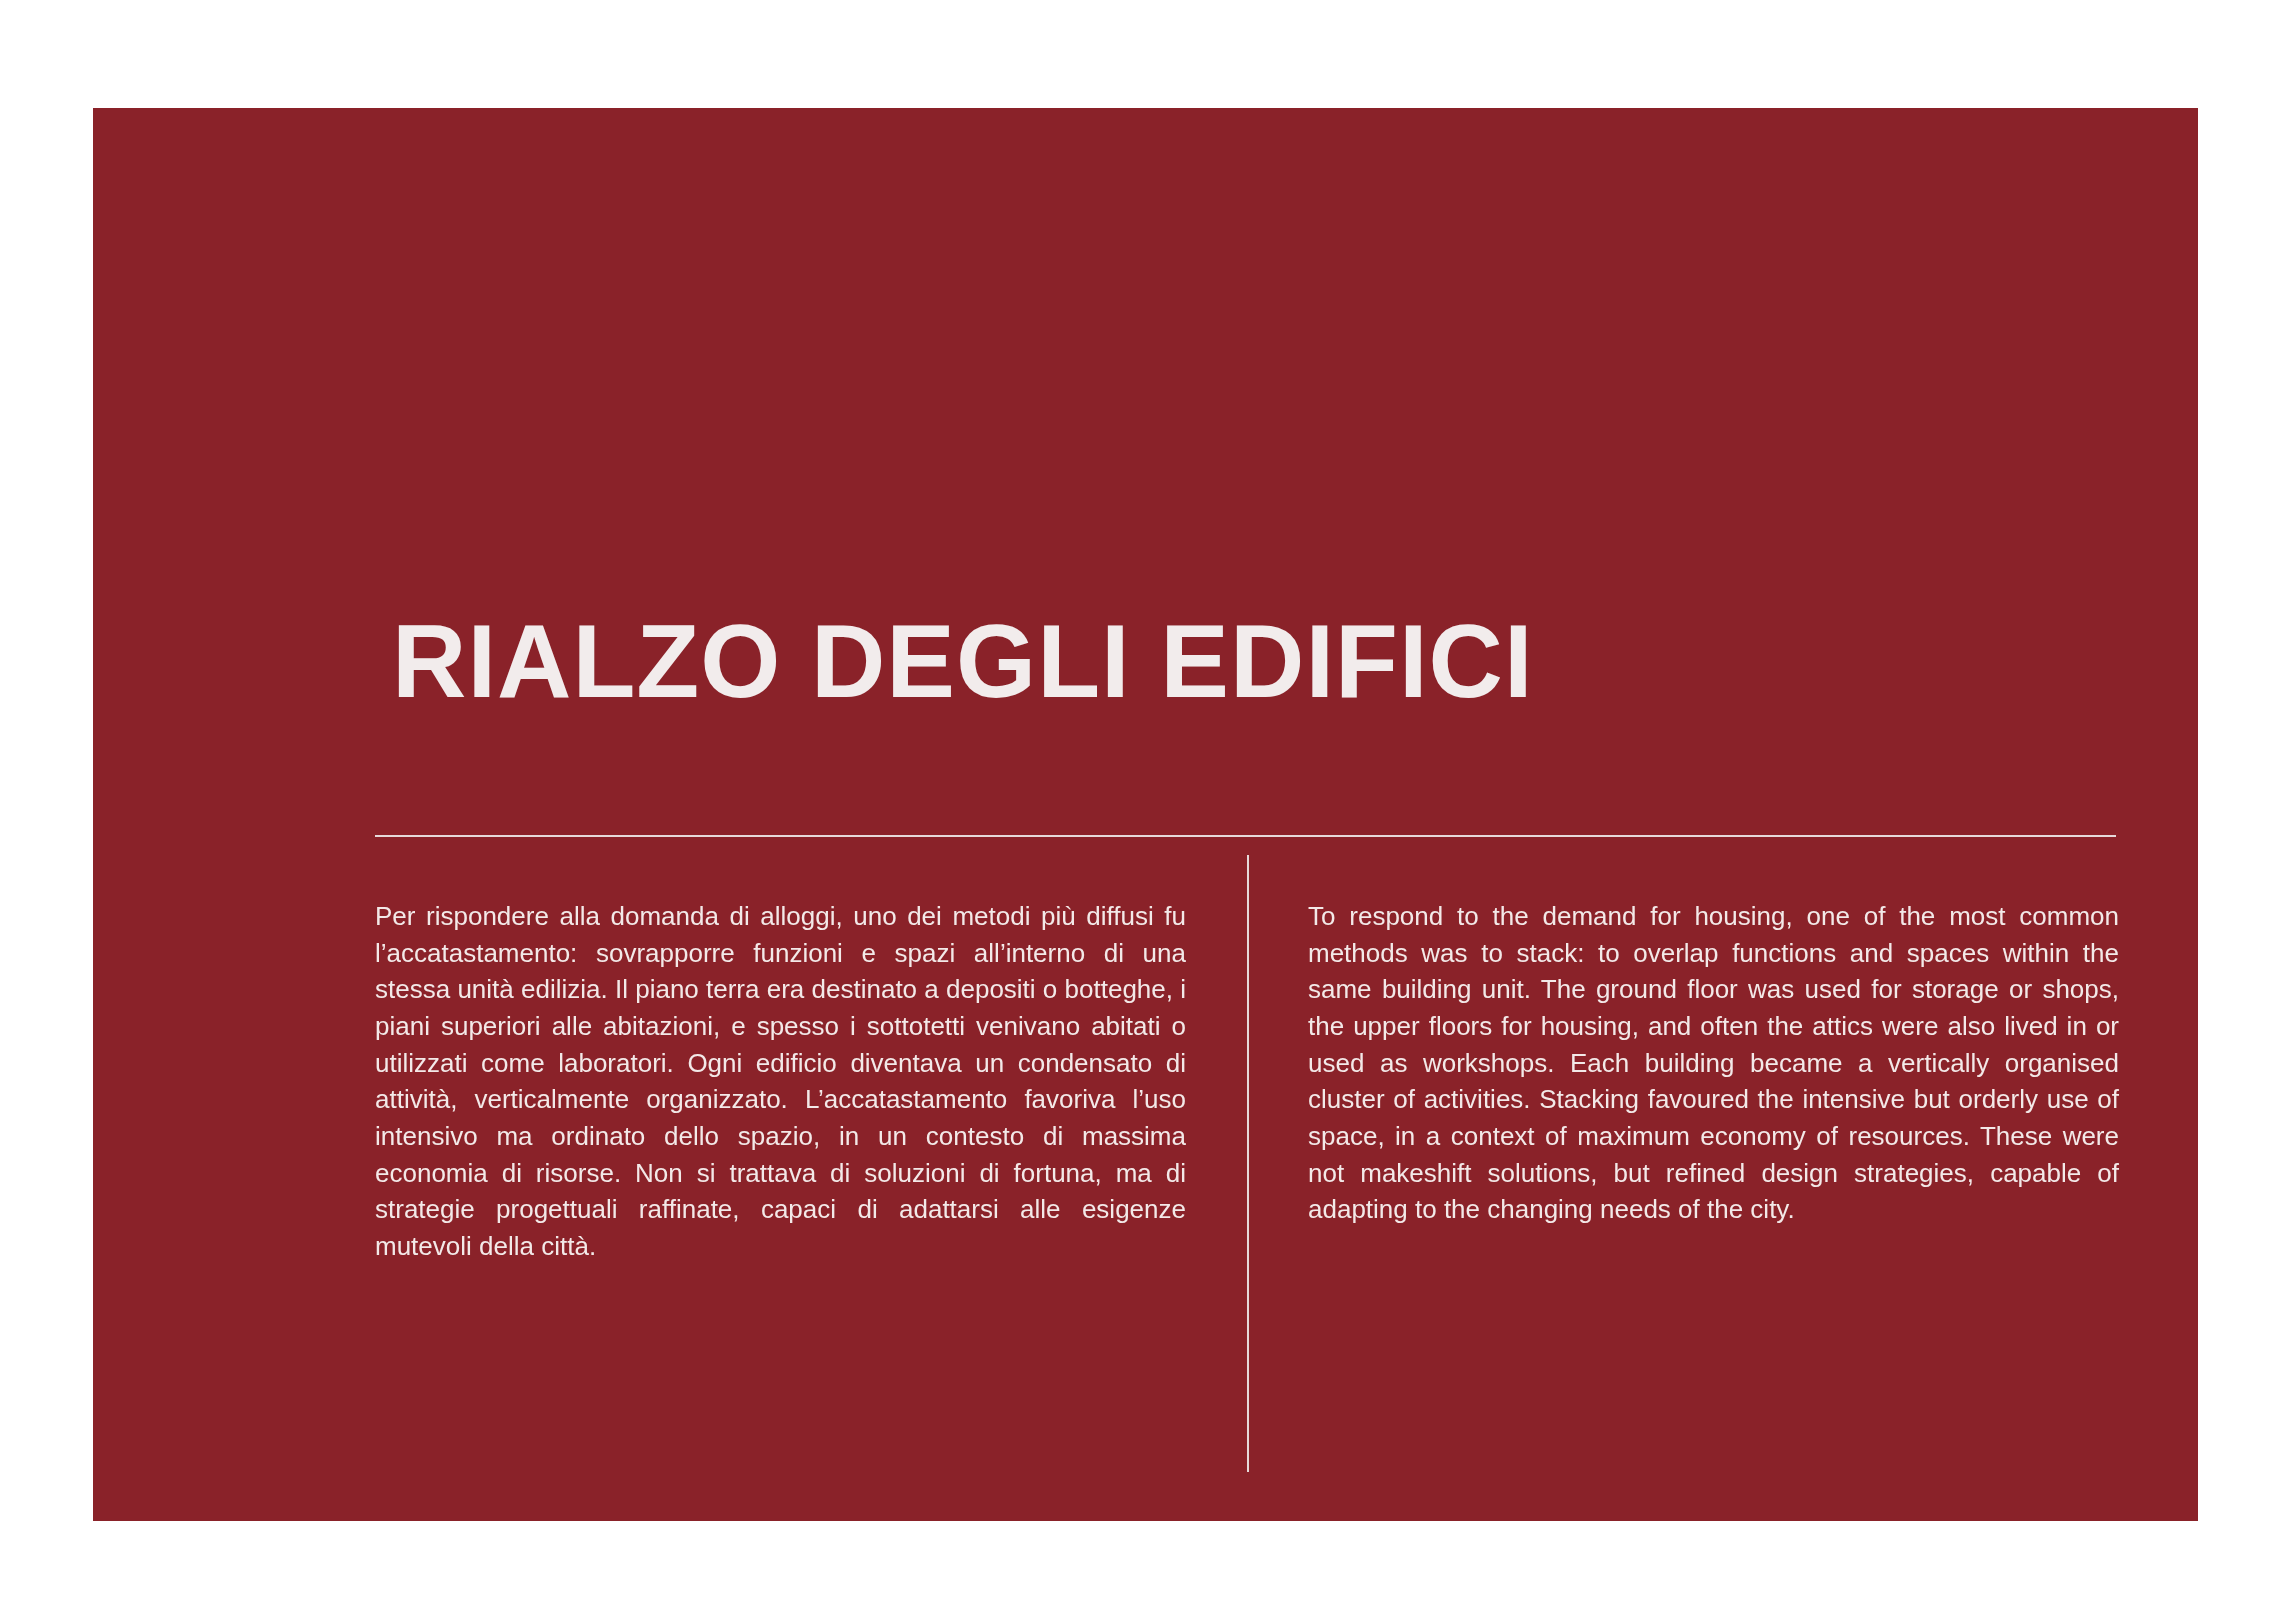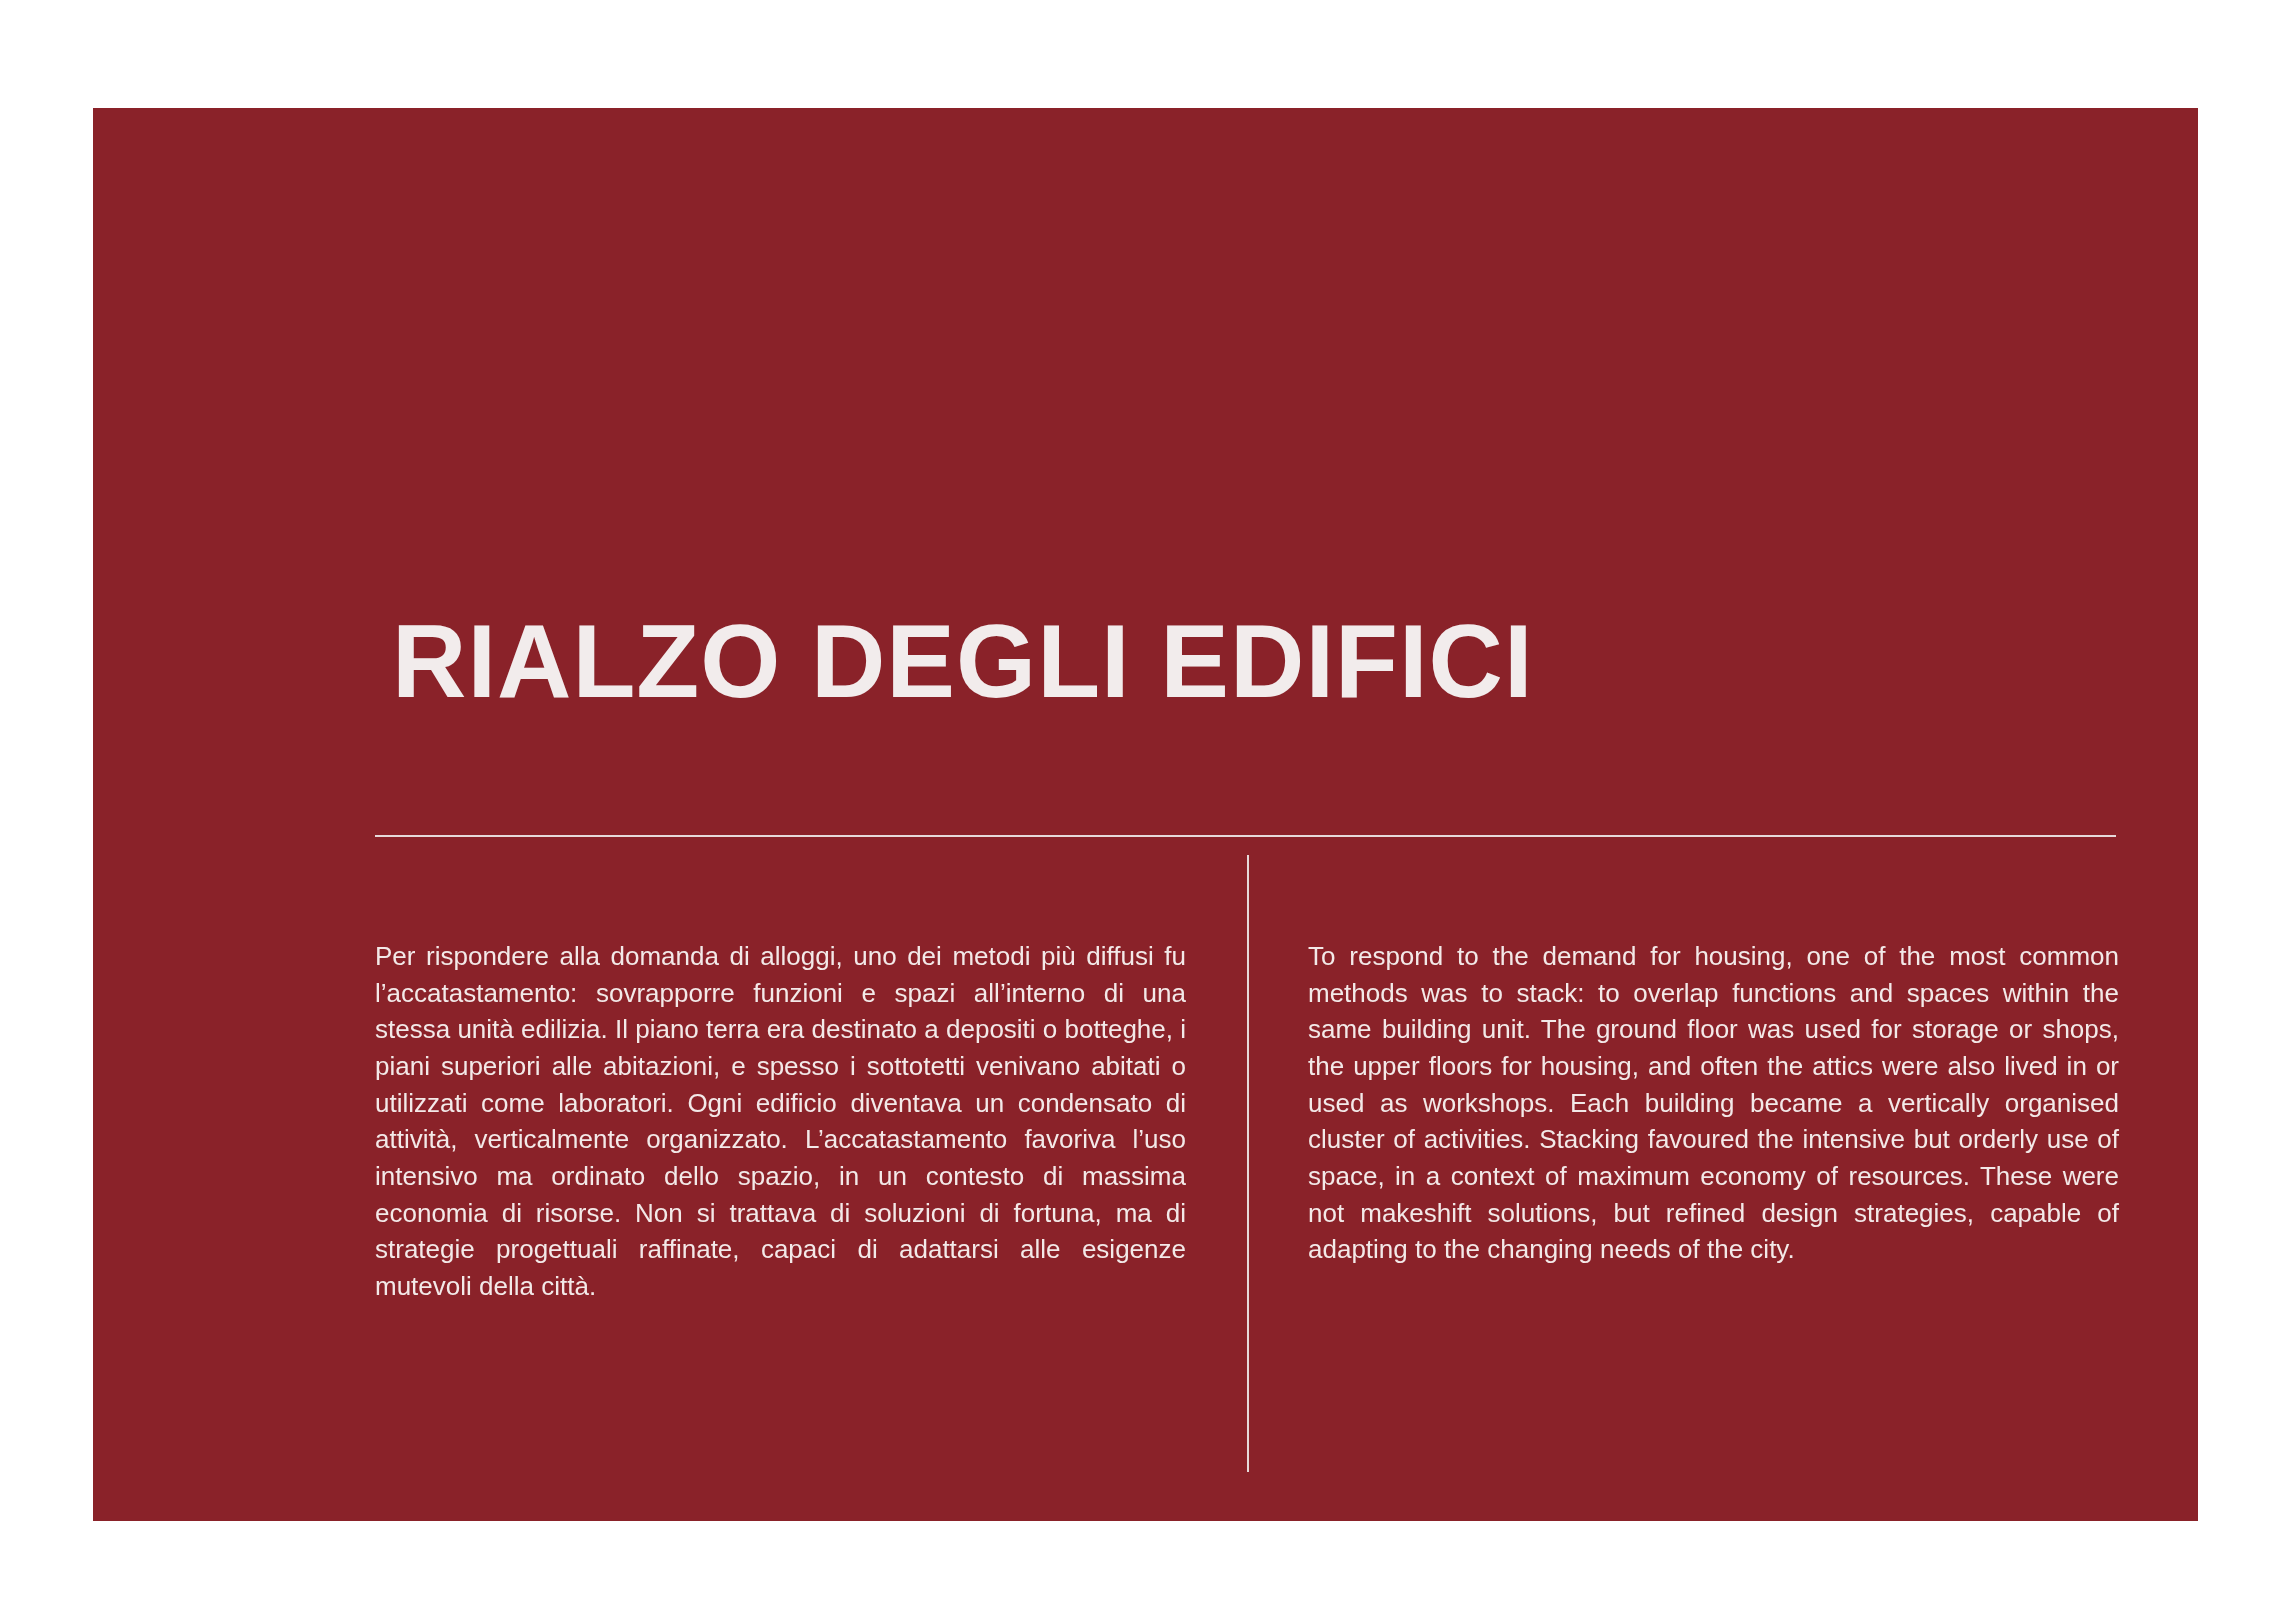--- a/index.html
+++ b/index.html
@@ -51,21 +51,21 @@
   .v-rule {
     position: absolute;
     left: 1154px;
     top: 747px;
     width: 2px;
     height: 617px;
     background: #e6dada;
   }
   .col {
     position: absolute;
-    top: 830px;
+    top: 790px;
     width: 811px;
     font-size: 26px;
     line-height: 1.41;
     color: #f3e9e8;
     text-align: justify;
     text-justify: inter-word;
     font-weight: 500;
   }
   .col-it {
     left: 282px;

